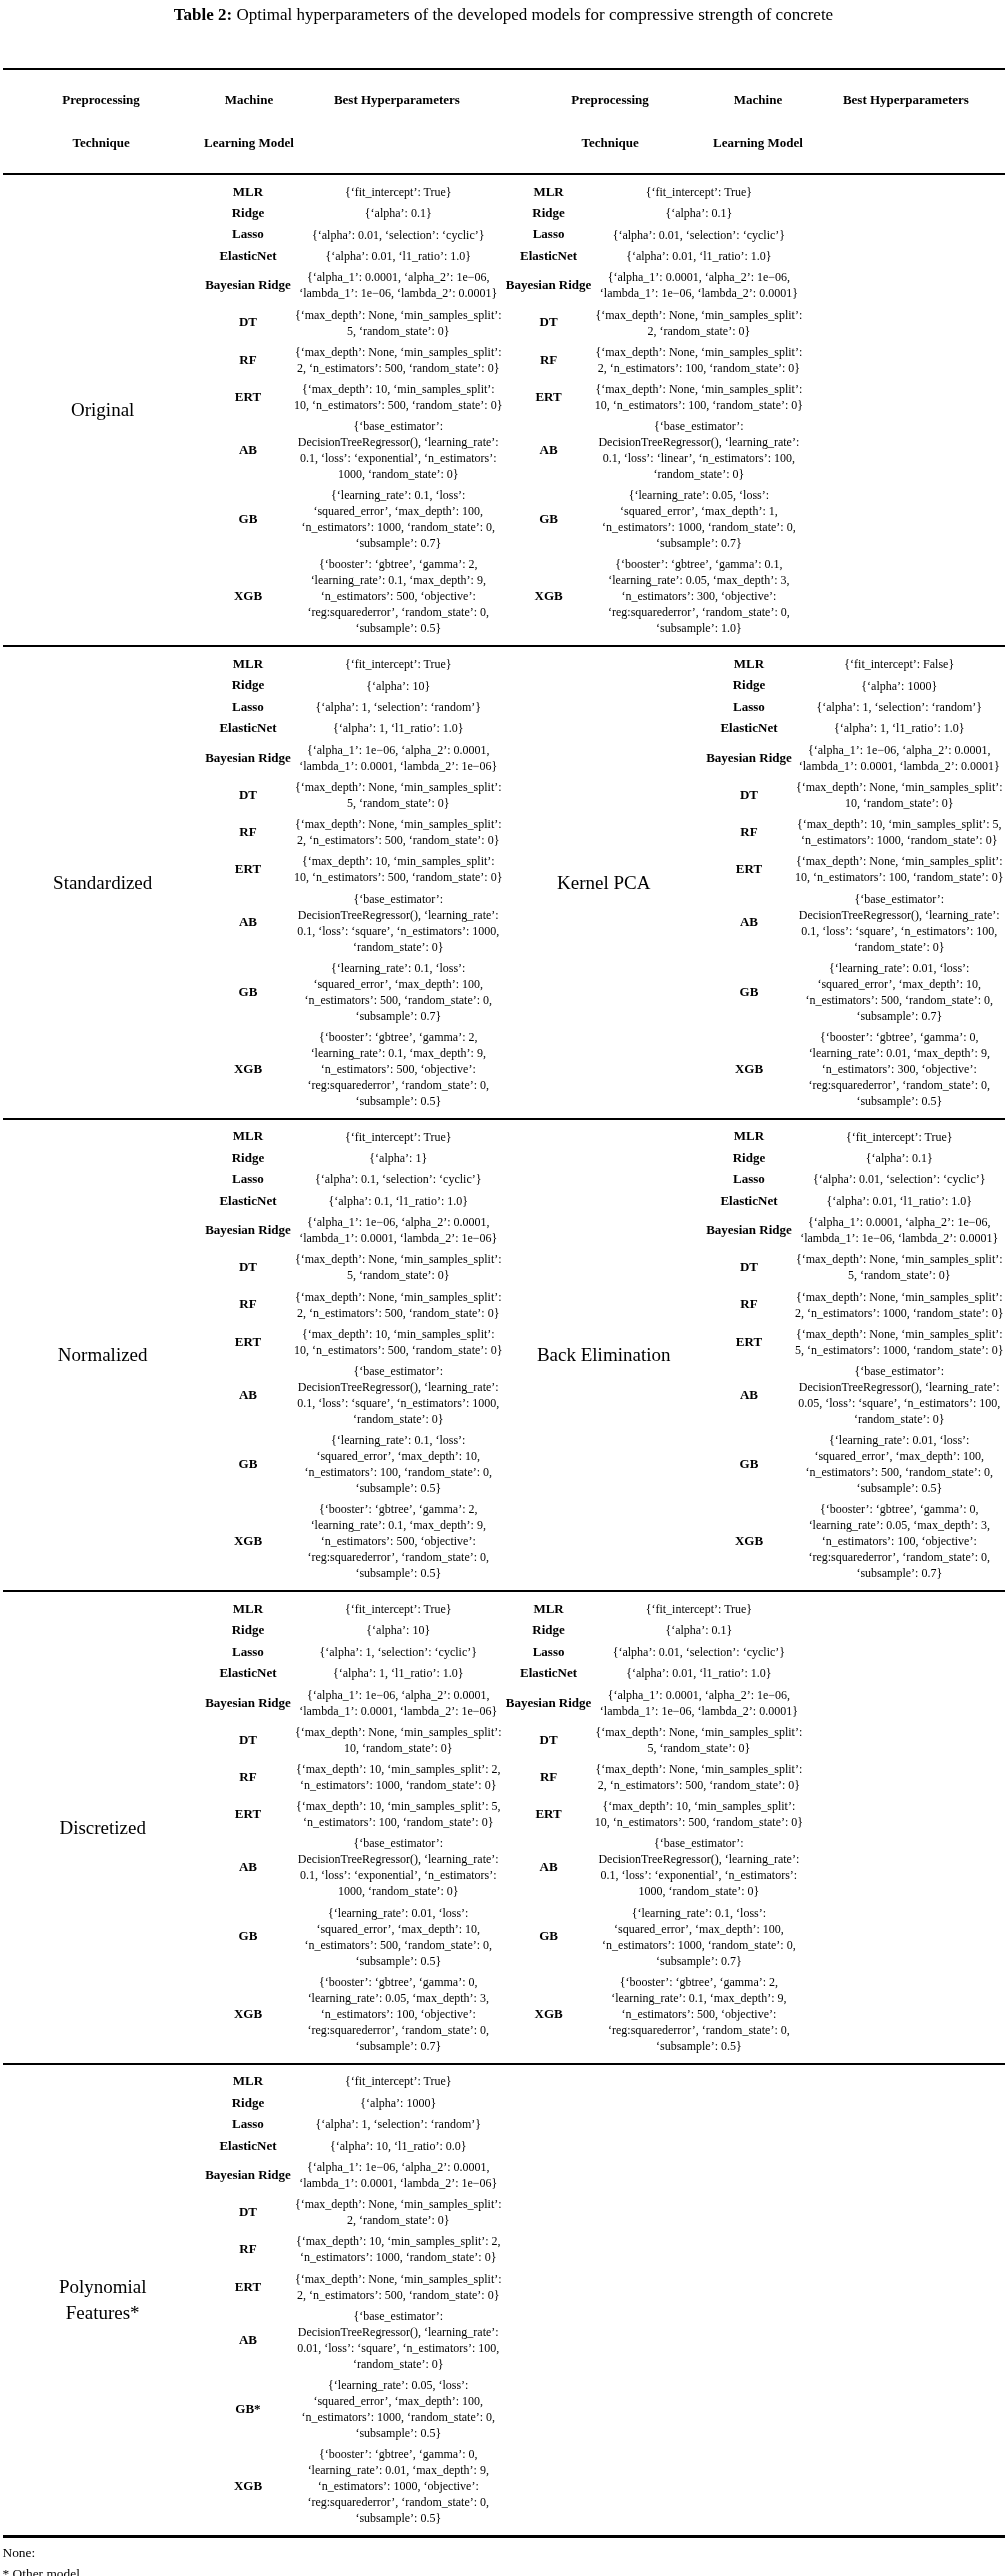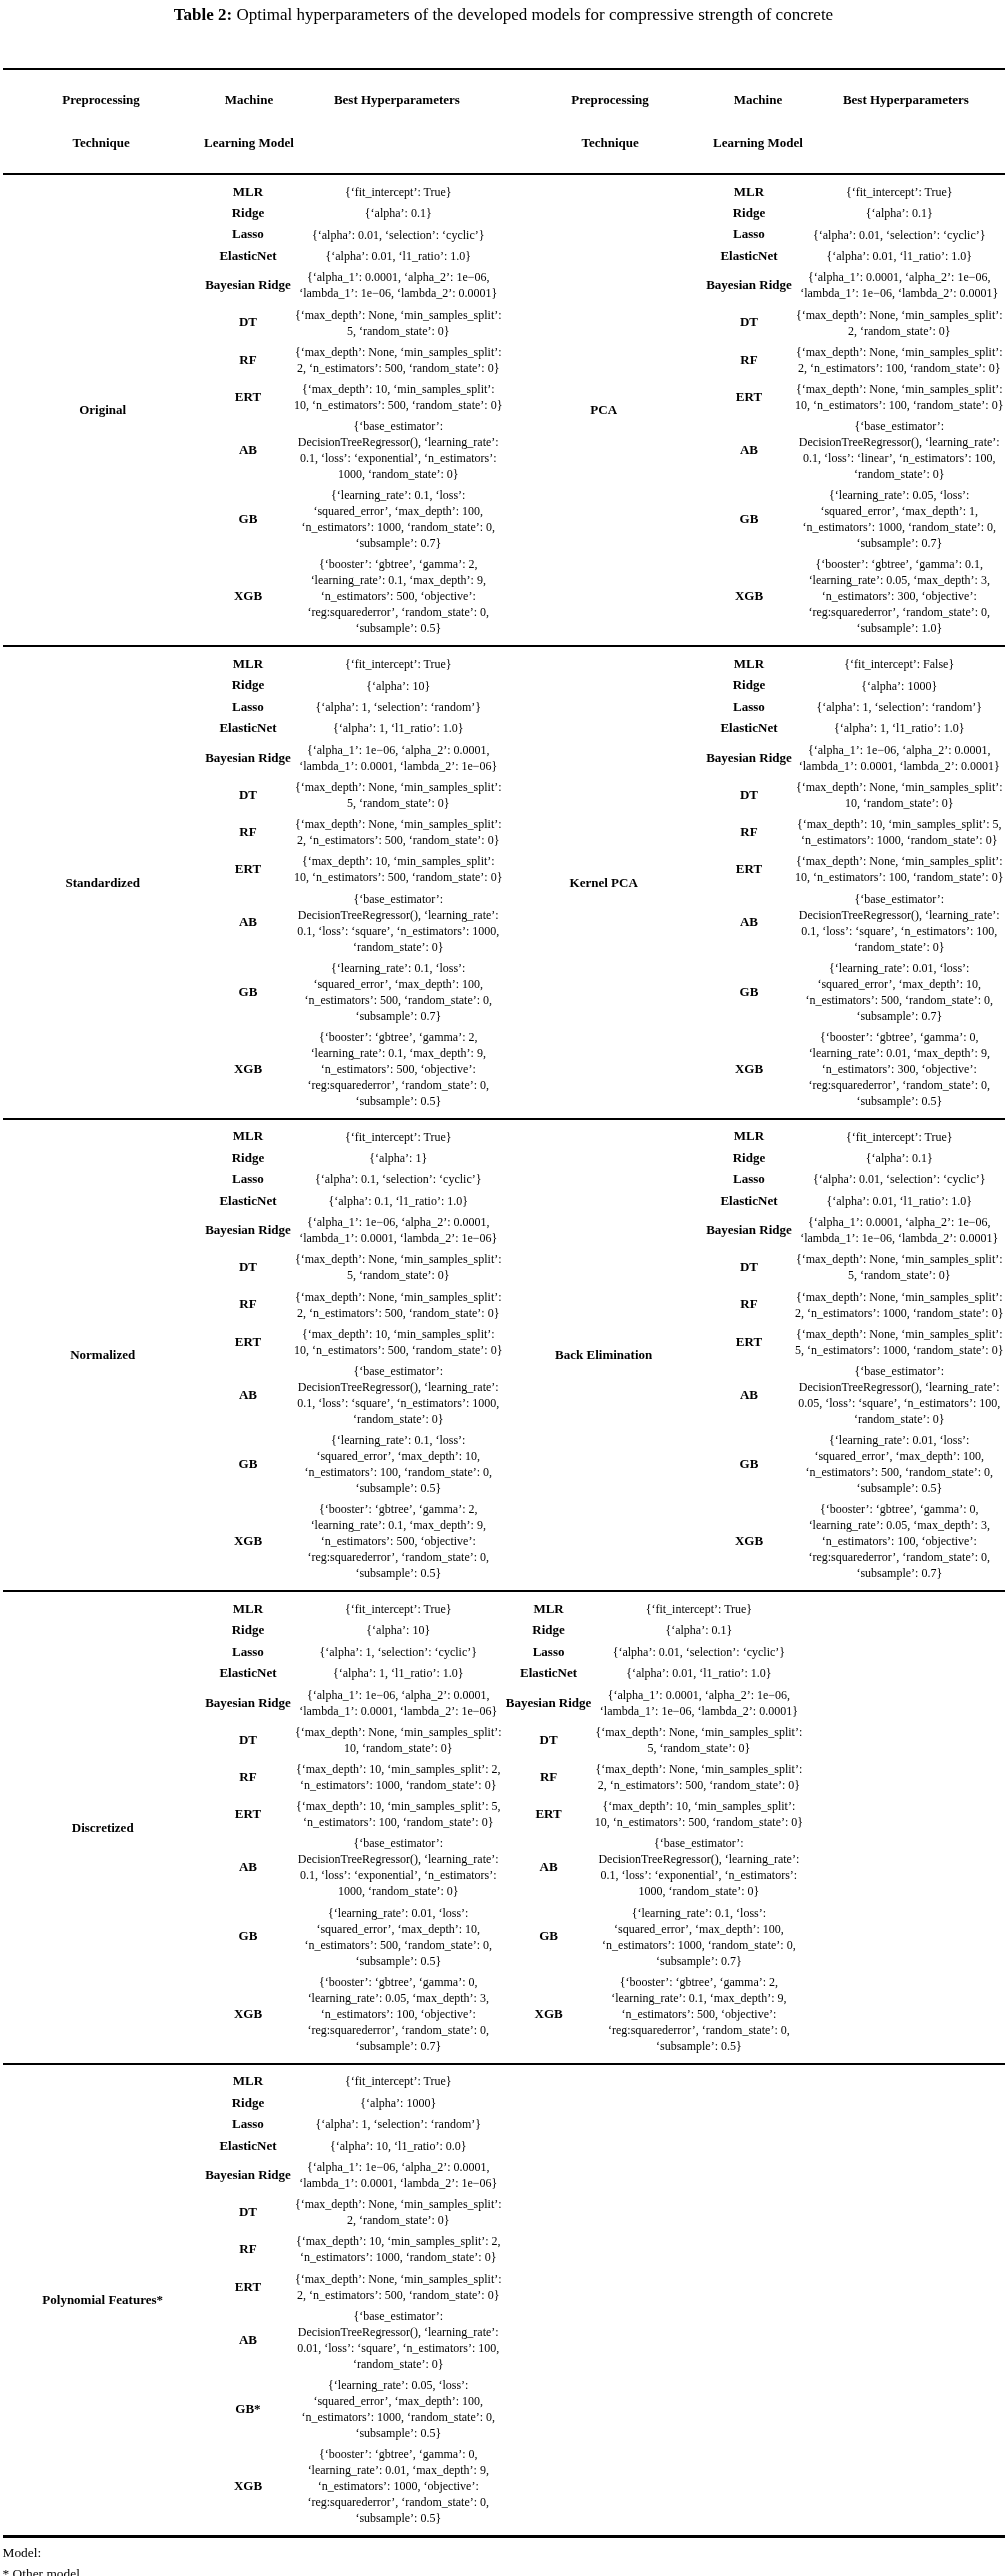--- a/index.html
+++ b/index.html
@@ -59,22 +59,22 @@
     padding: 6.2px 0;
   }
   .band:not(:last-child) { border-bottom: 2.1px solid #000; }
 
   .tech {
     width: 40%;
     display: flex;
     align-items: center;
     justify-content: center;
     text-align: center;
-    font-weight: bold;
-    font-size: 13px;
+    font-weight: normal;
+    font-size: 19px;
     line-height: 1.35;
     box-sizing: border-box;
     padding: 0 6%;
   }
   .rows {
     width: 60%;
     display: flex;
     flex-direction: column;
     justify-content: flex-start;
   }
@@ -174,21 +174,20 @@
                 <div class="mname">GB</div>
                 <div class="mparams">{‘learning_rate’: 0.1, ‘loss’: ‘squared_error’, ‘max_depth’: 100, ‘n_estimators’: 1000, ‘random_state’: 0, ‘subsample’: 0.7}</div>
               </div>
               <div class="mrow">
                 <div class="mname">XGB</div>
                 <div class="mparams">{‘booster’: ‘gbtree’, ‘gamma’: 2, ‘learning_rate’: 0.1, ‘max_depth’: 9, ‘n_estimators’: 500, ‘objective’: ‘reg:squarederror’, ‘random_state’: 0, ‘subsample’: 0.5}</div>
               </div>
             </div>
           </div>
           <div class="half">
-            <div class="tech">PCA</div>
             <div class="rows">
               <div class="mrow">
                 <div class="mname">MLR</div>
                 <div class="mparams">{‘fit_intercept’: True}</div>
               </div>
               <div class="mrow">
                 <div class="mname">Ridge</div>
                 <div class="mparams">{‘alpha’: 0.1}</div>
               </div>
               <div class="mrow">
@@ -581,21 +580,21 @@
           </div>
           <div class="half">
             <div class="tech"></div>
             <div class="rows"></div>
           </div>
         </div>
       </div>
   </div>
 
   <div class="notes">
-    <div>Model:</div>
+    <div>None:</div>
     <div id="note-items">
         <div>* Other model.</div>
         <div>** Other parameters that were not mentioned in this table hold default values in the scikit-learn library.</div>
       </div>
   </div>
 
 </div>
 
 
 </body></html>

